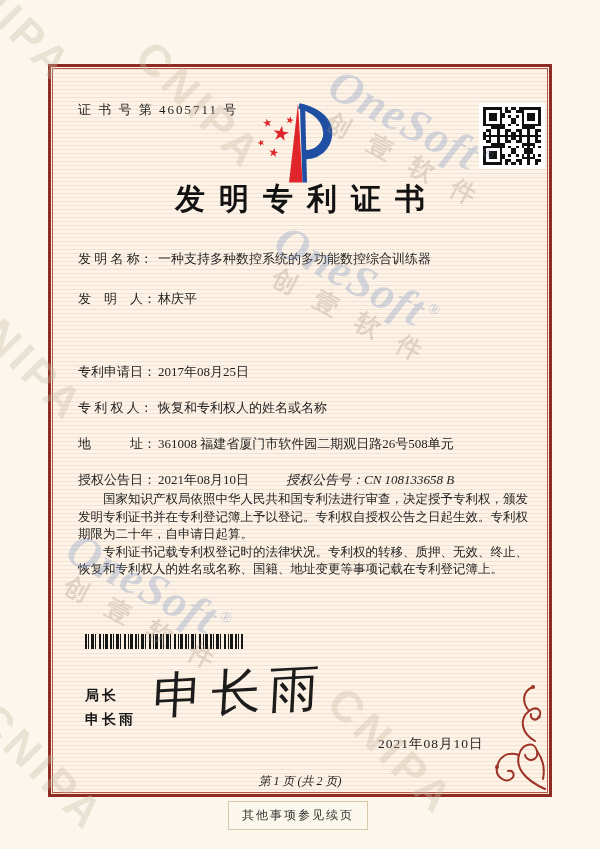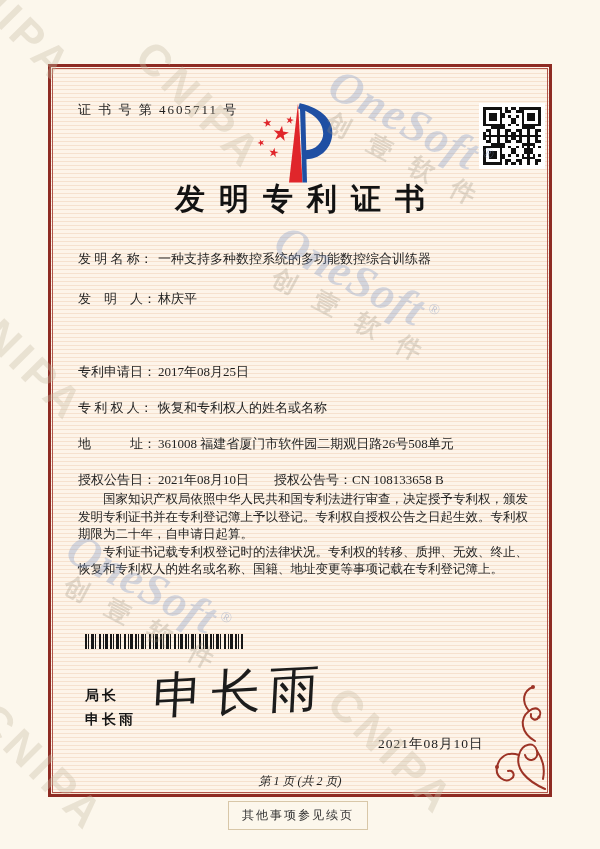--- a/index.html
+++ b/index.html
@@ -14,21 +14,21 @@
   
   .cert-no{left:27px;top:34px;font-size:13px;letter-spacing:2px;color:#1f1f1f;white-space:pre;}
   .logo{left:202px;top:28px;width:90px;height:92px;}
   .qr{left:428px;top:36px;width:58px;height:58px;background:#fff;padding:4px;}
   .qr svg{width:58px;height:58px;display:block;}
   .title{left:0;right:0;top:112px;text-align:center;font-size:30px;font-weight:bold;
          letter-spacing:14px;text-indent:14px;color:#121212;font-family:Liberation Mono, monospace;}
   
   .f-row{left:27px;font-size:13px;white-space:nowrap;color:#1f1f1f;}
   .f-row .lbl{display:inline-block;width:80px;white-space:pre;}
-  .g2{position:absolute;left:196px;top:0;white-space:nowrap;}
+  .g2{position:absolute;left:208px;top:0;white-space:nowrap;font-style:italic;}
   
   .paras{left:27px;top:424px;width:450px;font-size:12.5px;line-height:17.5px;text-align:justify;color:#242424;}
   .paras p{margin:0;text-indent:2em;}
   
   .barcode{left:34px;top:567px;width:158px;height:15px;
     background:repeating-linear-gradient(90deg,
       #161616 0 2px,transparent 2px 3px,#161616 3px 4px,transparent 4px 6px,
       #161616 6px 9px,transparent 9px 10px,#161616 10px 11px,transparent 11px 14px,
       #161616 14px 16px,transparent 16px 18px,#161616 18px 19px,transparent 19px 20px,
       #161616 20px 23px,transparent 23px 25px);}

